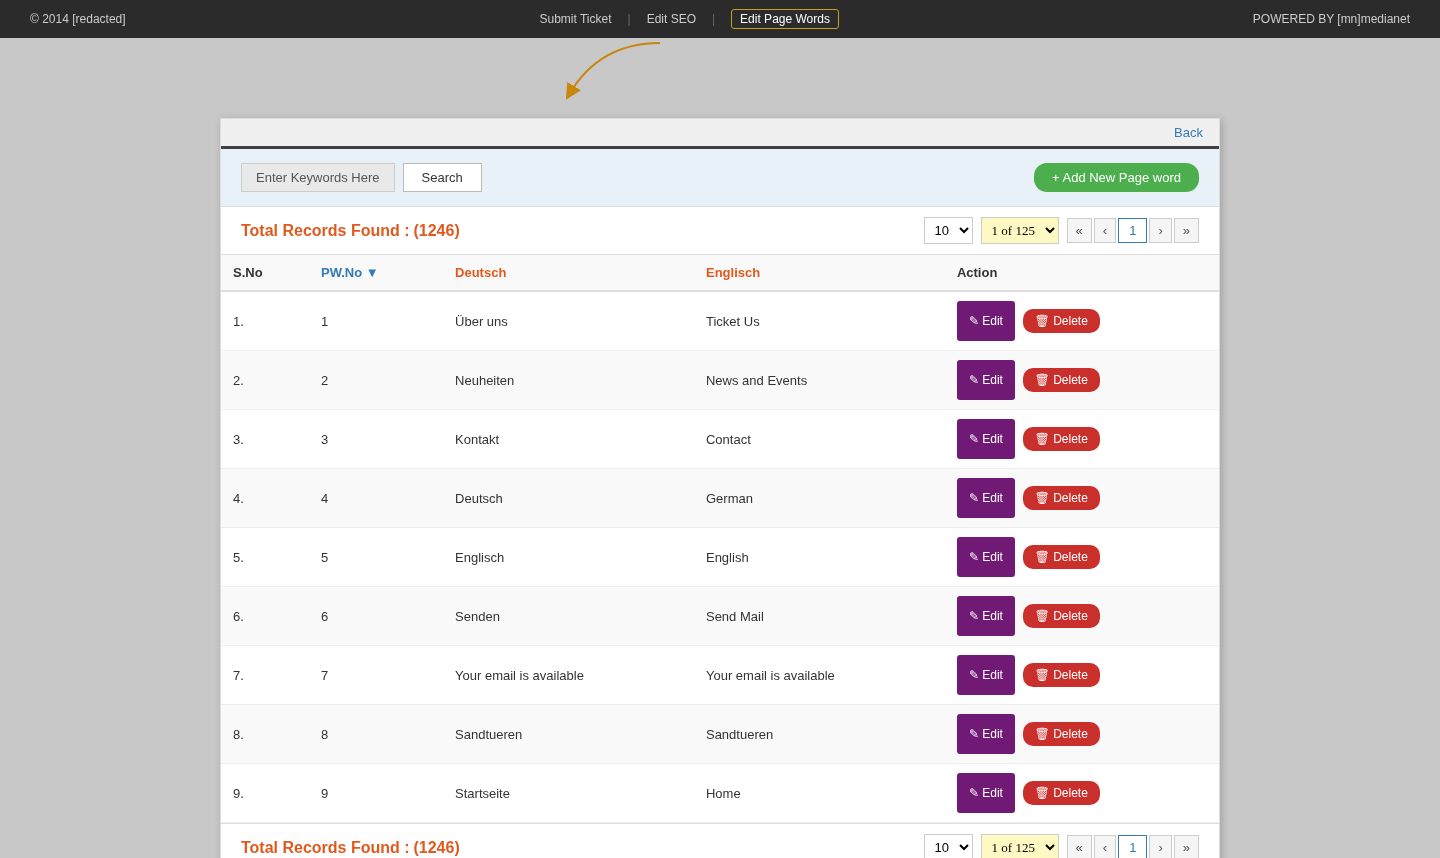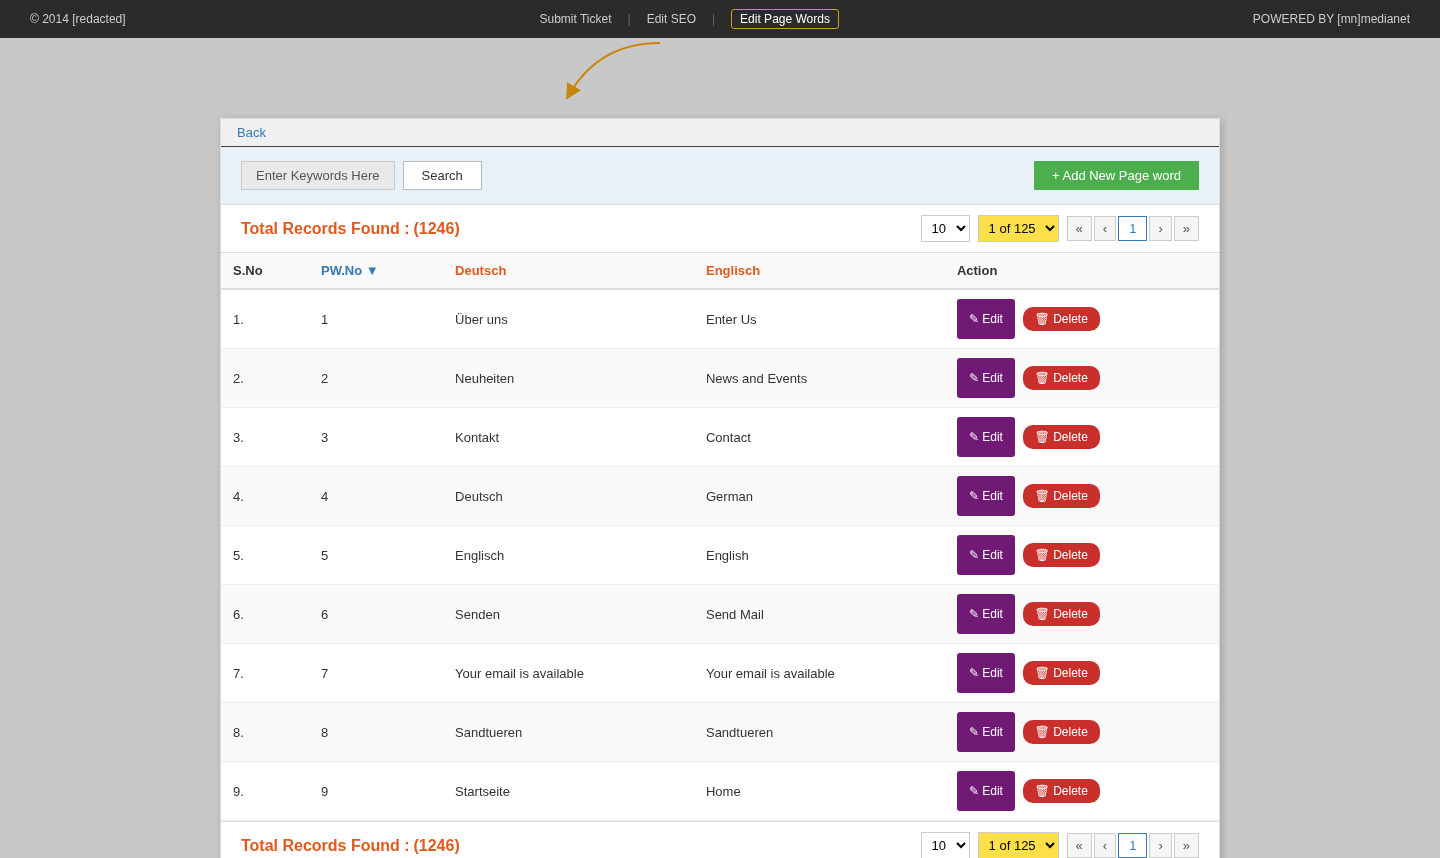--- a/index.html
+++ b/index.html
@@ -40,22 +40,23 @@
       background: #e05a1e;
       color: #fff;
       padding: 14px 20px;
       font-size: 18px;
       font-weight: bold;
     }
 
     
     .back-bar {
       background: #f0f0f0;
+      text-align: right;
       padding: 6px 16px;
-      border-bottom: 1px solid #404040;
+      border-bottom: 3px solid #404040;
     }
     .back-bar a { color: #337ab7; text-decoration: none; font-size: 13px; cursor: pointer; }
 
     
     .search-bar {
       background: #e8f0f8;
       padding: 14px 20px;
       display: flex;
       align-items: center;
       gap: 8px;
@@ -84,21 +85,21 @@
       cursor: pointer;
       color: #333;
     }
     .btn-add {
       background: #4cae4c;
       color: #fff;
       border: none;
       padding: 7px 18px;
       font-size: 13px;
       cursor: pointer;
-      border-radius: 1px;
+      border-radius: 13px;
       white-space: nowrap;
       margin-left: auto;
     }
 
     
     .pagination-bar {
       padding: 10px 20px;
       display: flex;
       align-items: center;
       gap: 8px;
@@ -111,22 +112,23 @@
       border: 1px solid #ccc;
       padding: 4px 6px;
       font-size: 13px;
       background: #fff;
       cursor: pointer;
     }
     .page-jump-select {
       border: 1px solid #ccc;
       padding: 4px 6px;
       font-size: 13px;
-      background: #fde047;
-      cursor: pointer;
+      background: #fef9c3;
+      cursor: pointer;
+      font-family: Liberation Serif, serif;
     }
     .pager { display: flex; align-items: center; gap: 2px; }
     .pager button {
       border: 1px solid #ccc;
       background: #f5f5f5;
       padding: 4px 8px;
       cursor: pointer;
       font-size: 13px;
       color: #555;
     }
@@ -267,21 +269,21 @@
         <th class="col-deutsch">Deutsch</th>
         <th class="col-englisch">Englisch</th>
         <th>Action</th>
       </tr>
     </thead>
     <tbody id="table-body">
     <tr>
       <td>1.</td>
       <td>1</td>
       <td>Über uns</td>
-      <td>Enter Us</td>
+      <td>Ticket Us</td>
       <td class="action-cell">
         <button class="btn-edit">✎ Edit</button>
         <button class="btn-delete">🗑 Delete</button>
       </td>
     </tr>
         <tr>
       <td>2.</td>
       <td>2</td>
       <td>Neuheiten</td>
       <td>News and Events</td>

